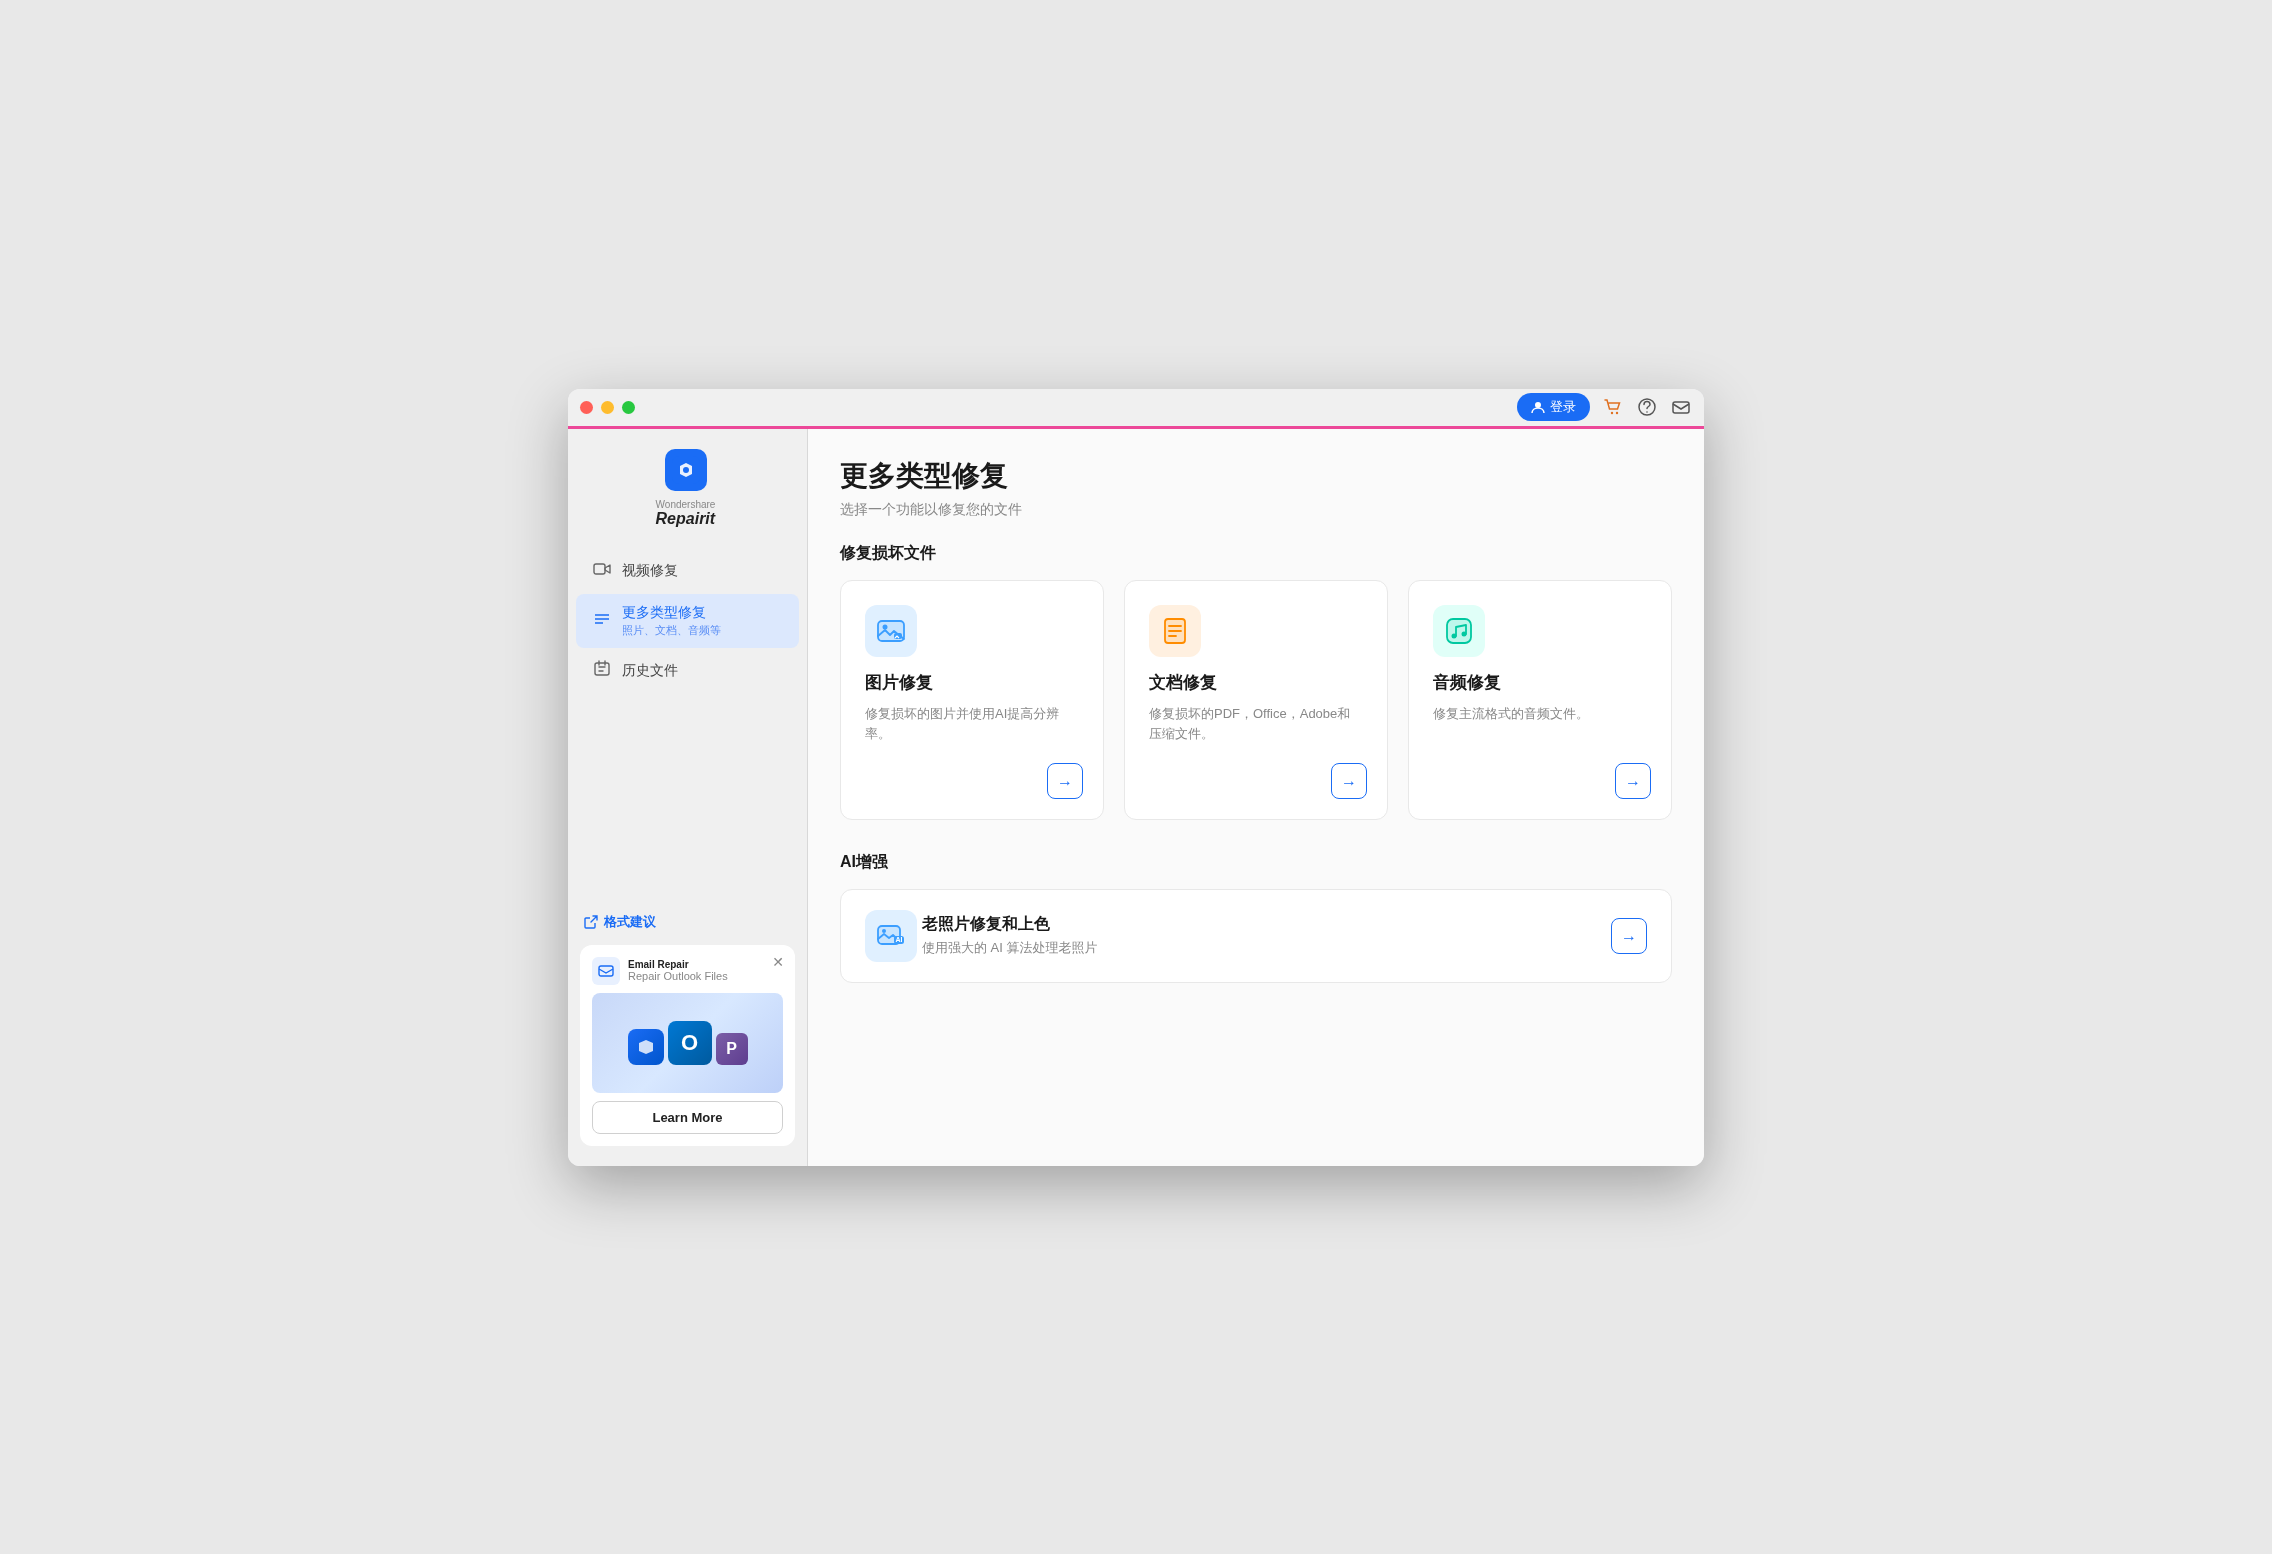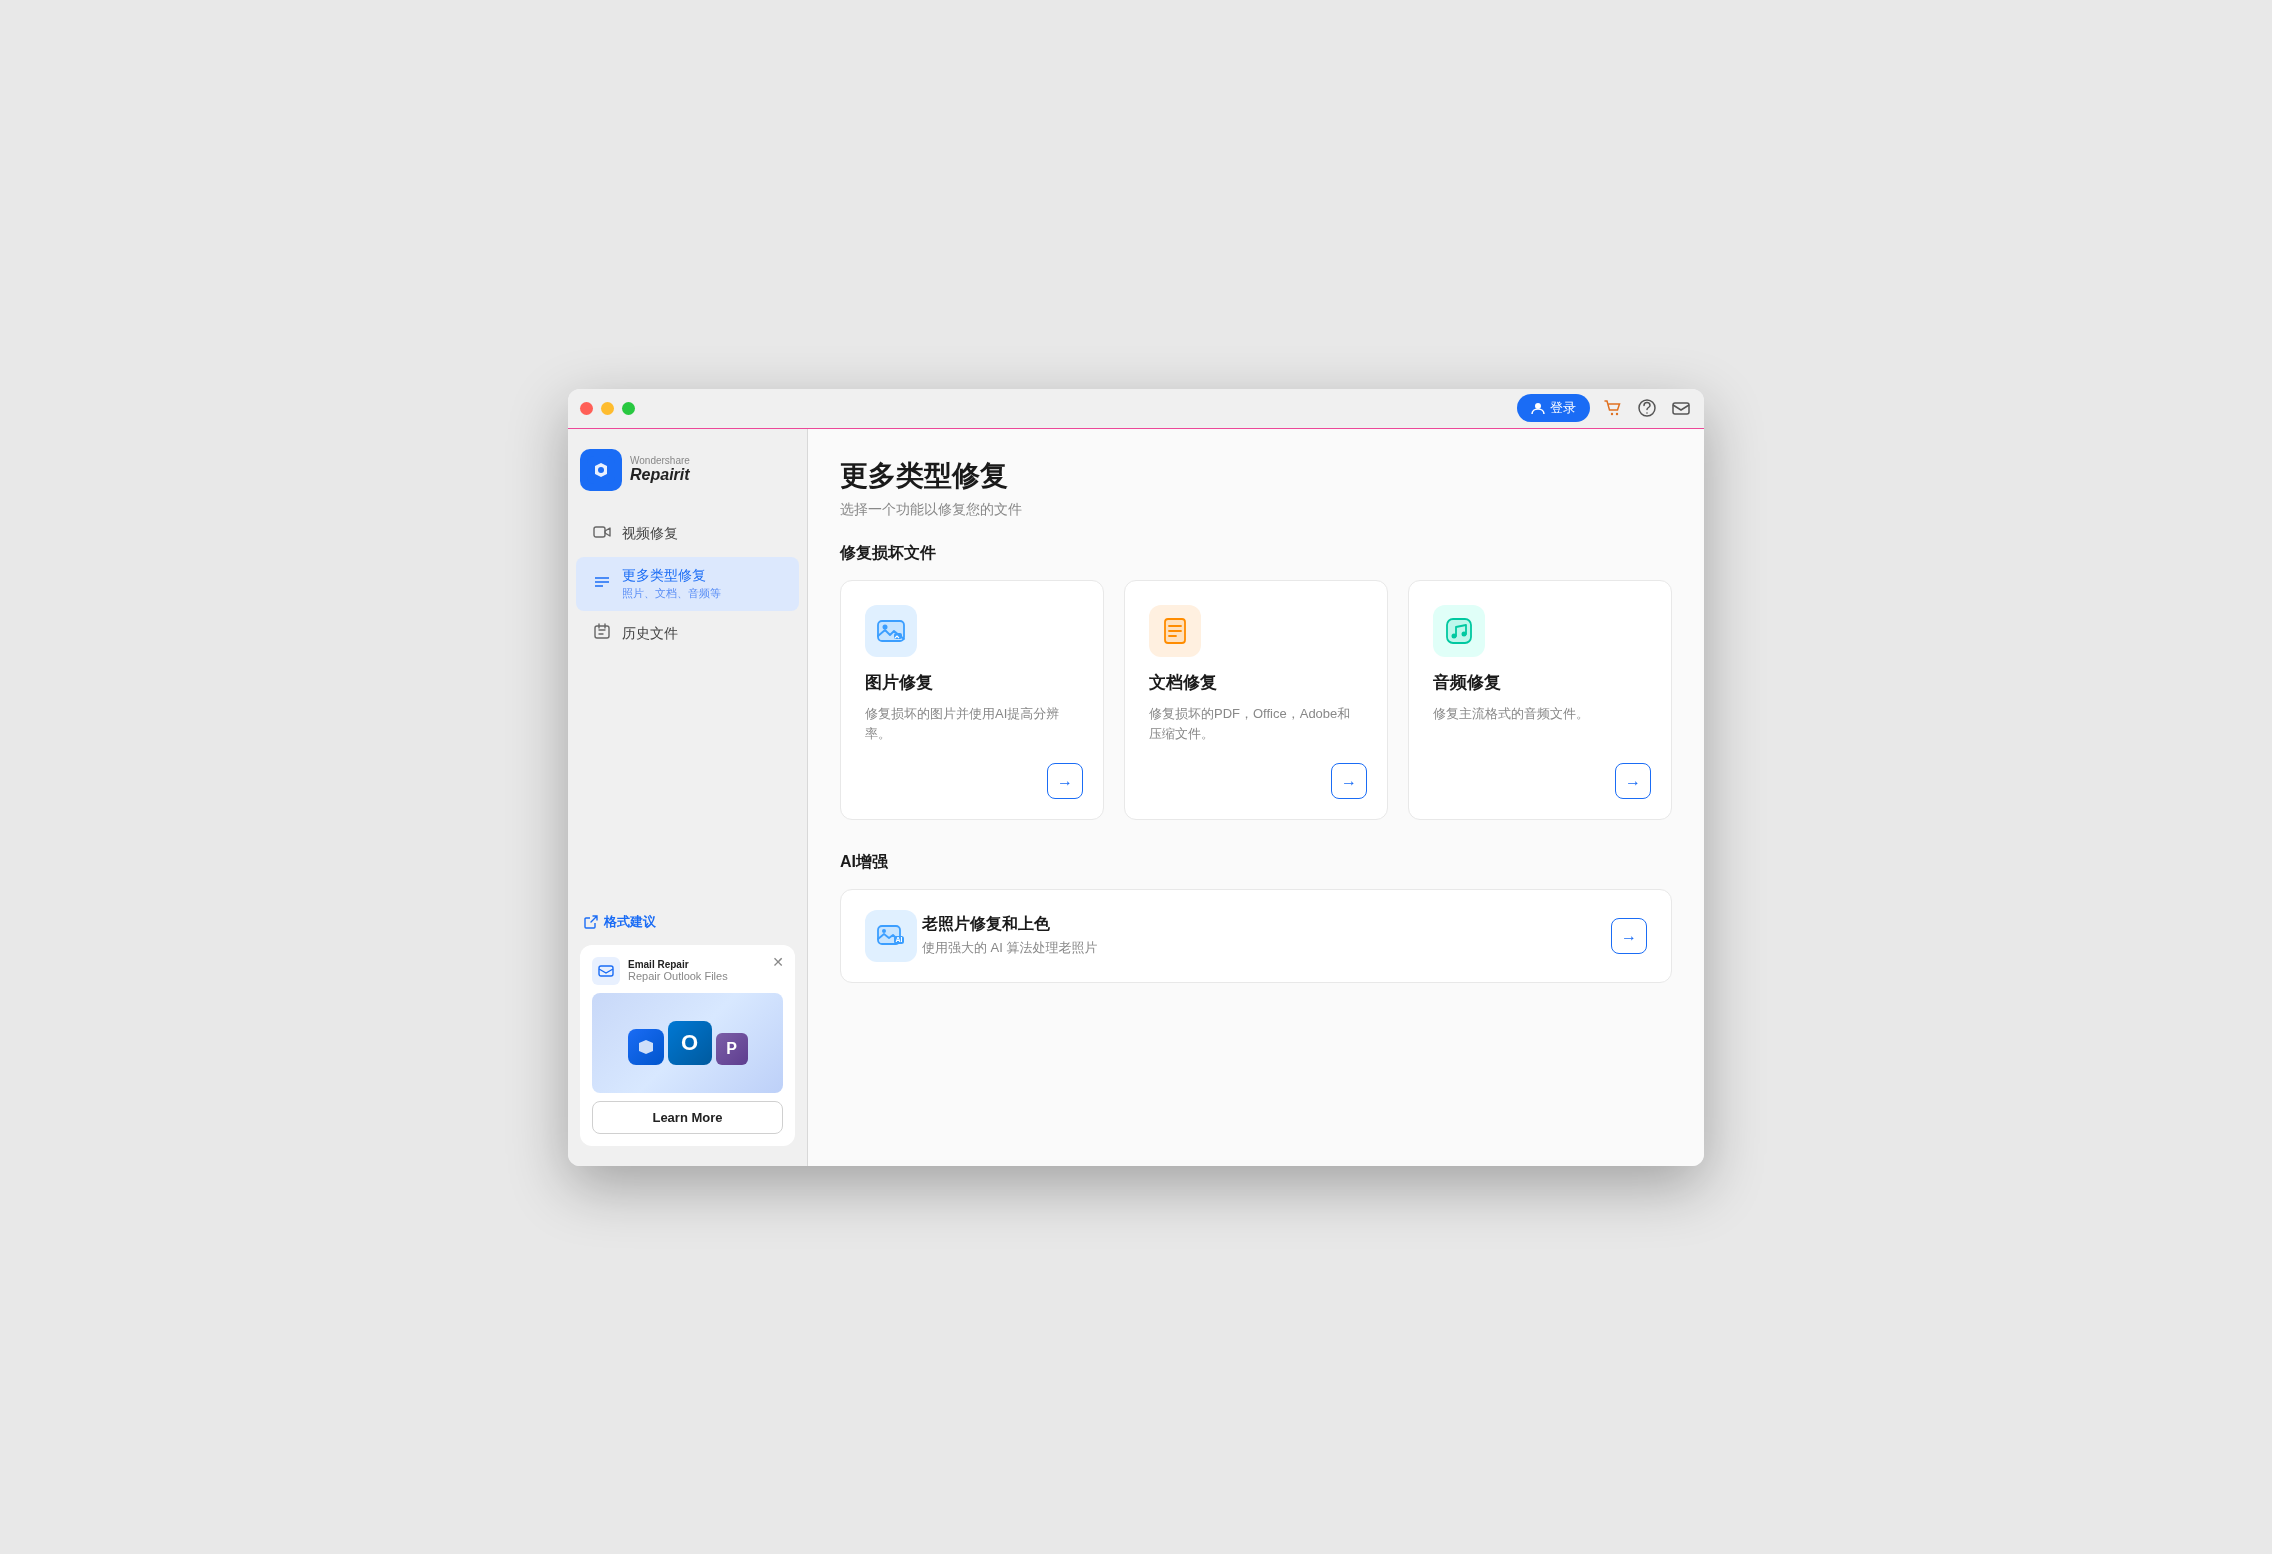--- a/index.html
+++ b/index.html
@@ -20,21 +20,21 @@
       box-shadow: 0 20px 60px rgba(0,0,0,0.3);
       display: flex;
       flex-direction: column;
     }
     .titlebar {
       height: 40px;
       background: #f0f0f0;
       display: flex;
       align-items: center;
       padding: 0 12px;
-      border-bottom: 1px solid #ec4899;
+      border-bottom: 3px solid #ec4899;
       flex-shrink: 0;
     }
     .traffic-lights {
       display: flex;
       gap: 8px;
     }
     .traffic-light {
       width: 13px;
       height: 13px;
       border-radius: 50%;
@@ -82,20 +82,21 @@
       display: flex;
       flex-direction: column;
       padding: 12px 0;
       flex-shrink: 0;
     }
     .sidebar-logo {
       display: flex;
       align-items: center;
       gap: 8px;
       padding: 8px 16px 16px 12px;
+      flex-direction: column;
     }
     .logo-icon {
       width: 42px;
       height: 42px;
       background: #1a6cf5;
       border-radius: 10px;
       display: flex;
       align-items: center;
       justify-content: center;
     }

